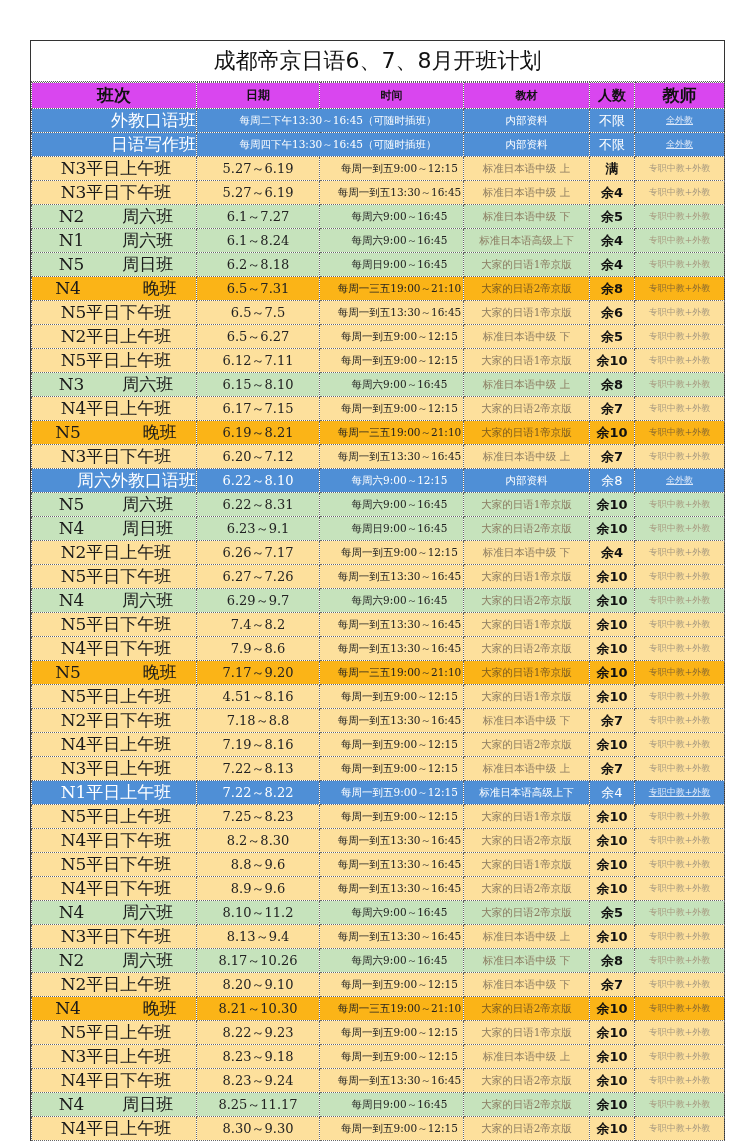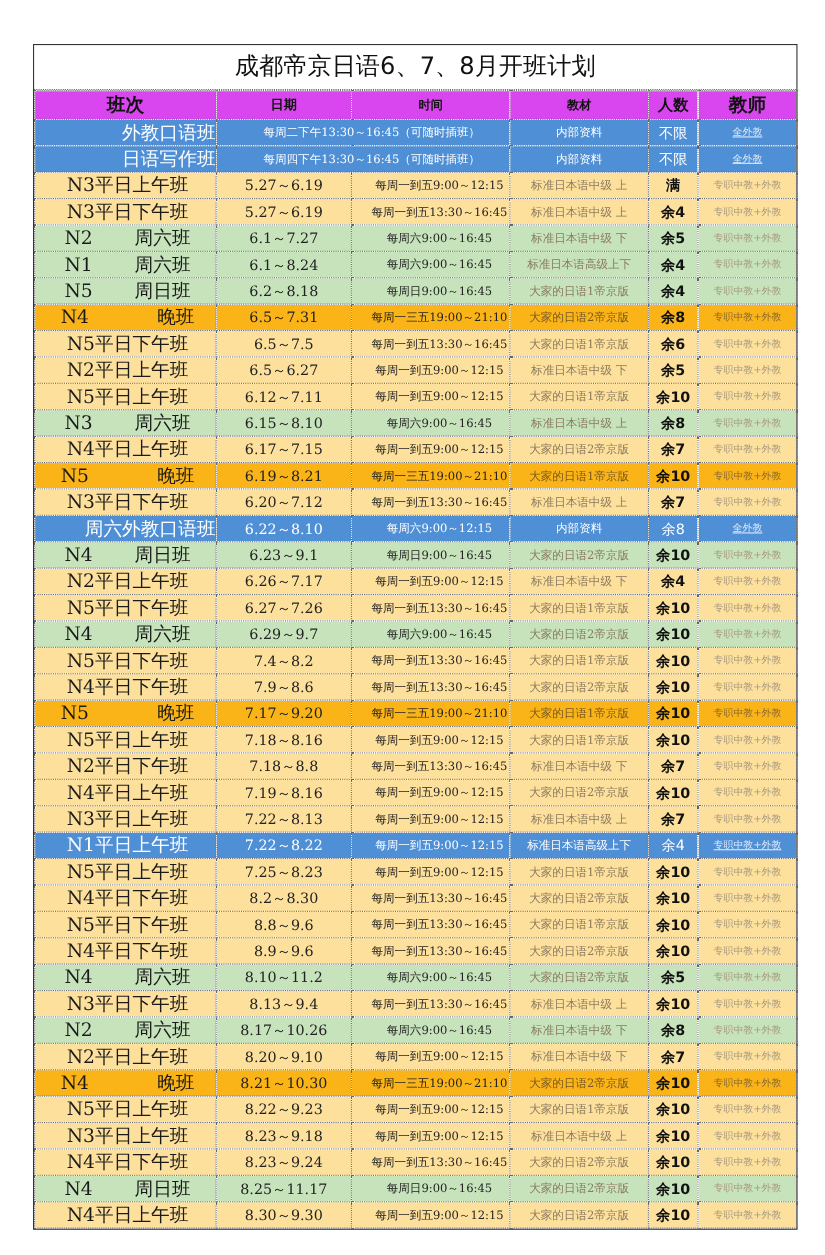--- a/index.html
+++ b/index.html
@@ -175,20 +175,28 @@
         </tr>
         <tr class="blue">
           <td class="name center">周六外教口语班</td>
           <td class="date">6.22～8.10</td>
           <td class="time">每周六9:00～12:15</td>
           <td class="book">内部资料</td>
           <td class="count">余8</td>
           <td class="teacher">全外教</td>
         </tr>
         <tr class="green">
+          <td class="name"><span>N5</span><span class="sp" style="width: 38px;"></span><span>周六班</span></td>
+          <td class="date">6.22～8.31</td>
+          <td class="time">每周六9:00～16:45</td>
+          <td class="book">大家的日语1帝京版</td>
+          <td class="count">余10</td>
+          <td class="teacher">专职中教+外教</td>
+        </tr>
+        <tr class="green">
           <td class="name"><span>N4</span><span class="sp" style="width: 38px;"></span><span>周日班</span></td>
           <td class="date">6.23～9.1</td>
           <td class="time">每周日9:00～16:45</td>
           <td class="book">大家的日语2帝京版</td>
           <td class="count">余10</td>
           <td class="teacher">专职中教+外教</td>
         </tr>
         <tr class="yellow">
           <td class="name"><span>N2</span><span>平日上午班</span></td>
           <td class="date">6.26～7.17</td>
@@ -232,21 +240,21 @@
         <tr class="orange">
           <td class="name"><span>N5</span><span class="sp" style="width: 62px;"></span><span>晚班</span></td>
           <td class="date">7.17～9.20</td>
           <td class="time">每周一三五19:00～21:10</td>
           <td class="book">大家的日语1帝京版</td>
           <td class="count">余10</td>
           <td class="teacher">专职中教+外教</td>
         </tr>
         <tr class="yellow">
           <td class="name"><span>N5</span><span>平日上午班</span></td>
-          <td class="date">7.18～8.16</td>
+          <td class="date">4.51～8.16</td>
           <td class="time">每周一到五9:00～12:15</td>
           <td class="book">大家的日语1帝京版</td>
           <td class="count">余10</td>
           <td class="teacher">专职中教+外教</td>
         </tr>
         <tr class="yellow">
           <td class="name"><span>N2</span><span>平日下午班</span></td>
           <td class="date">7.18～8.8</td>
           <td class="time">每周一到五13:30～16:45</td>
           <td class="book">标准日本语中级 下</td>

